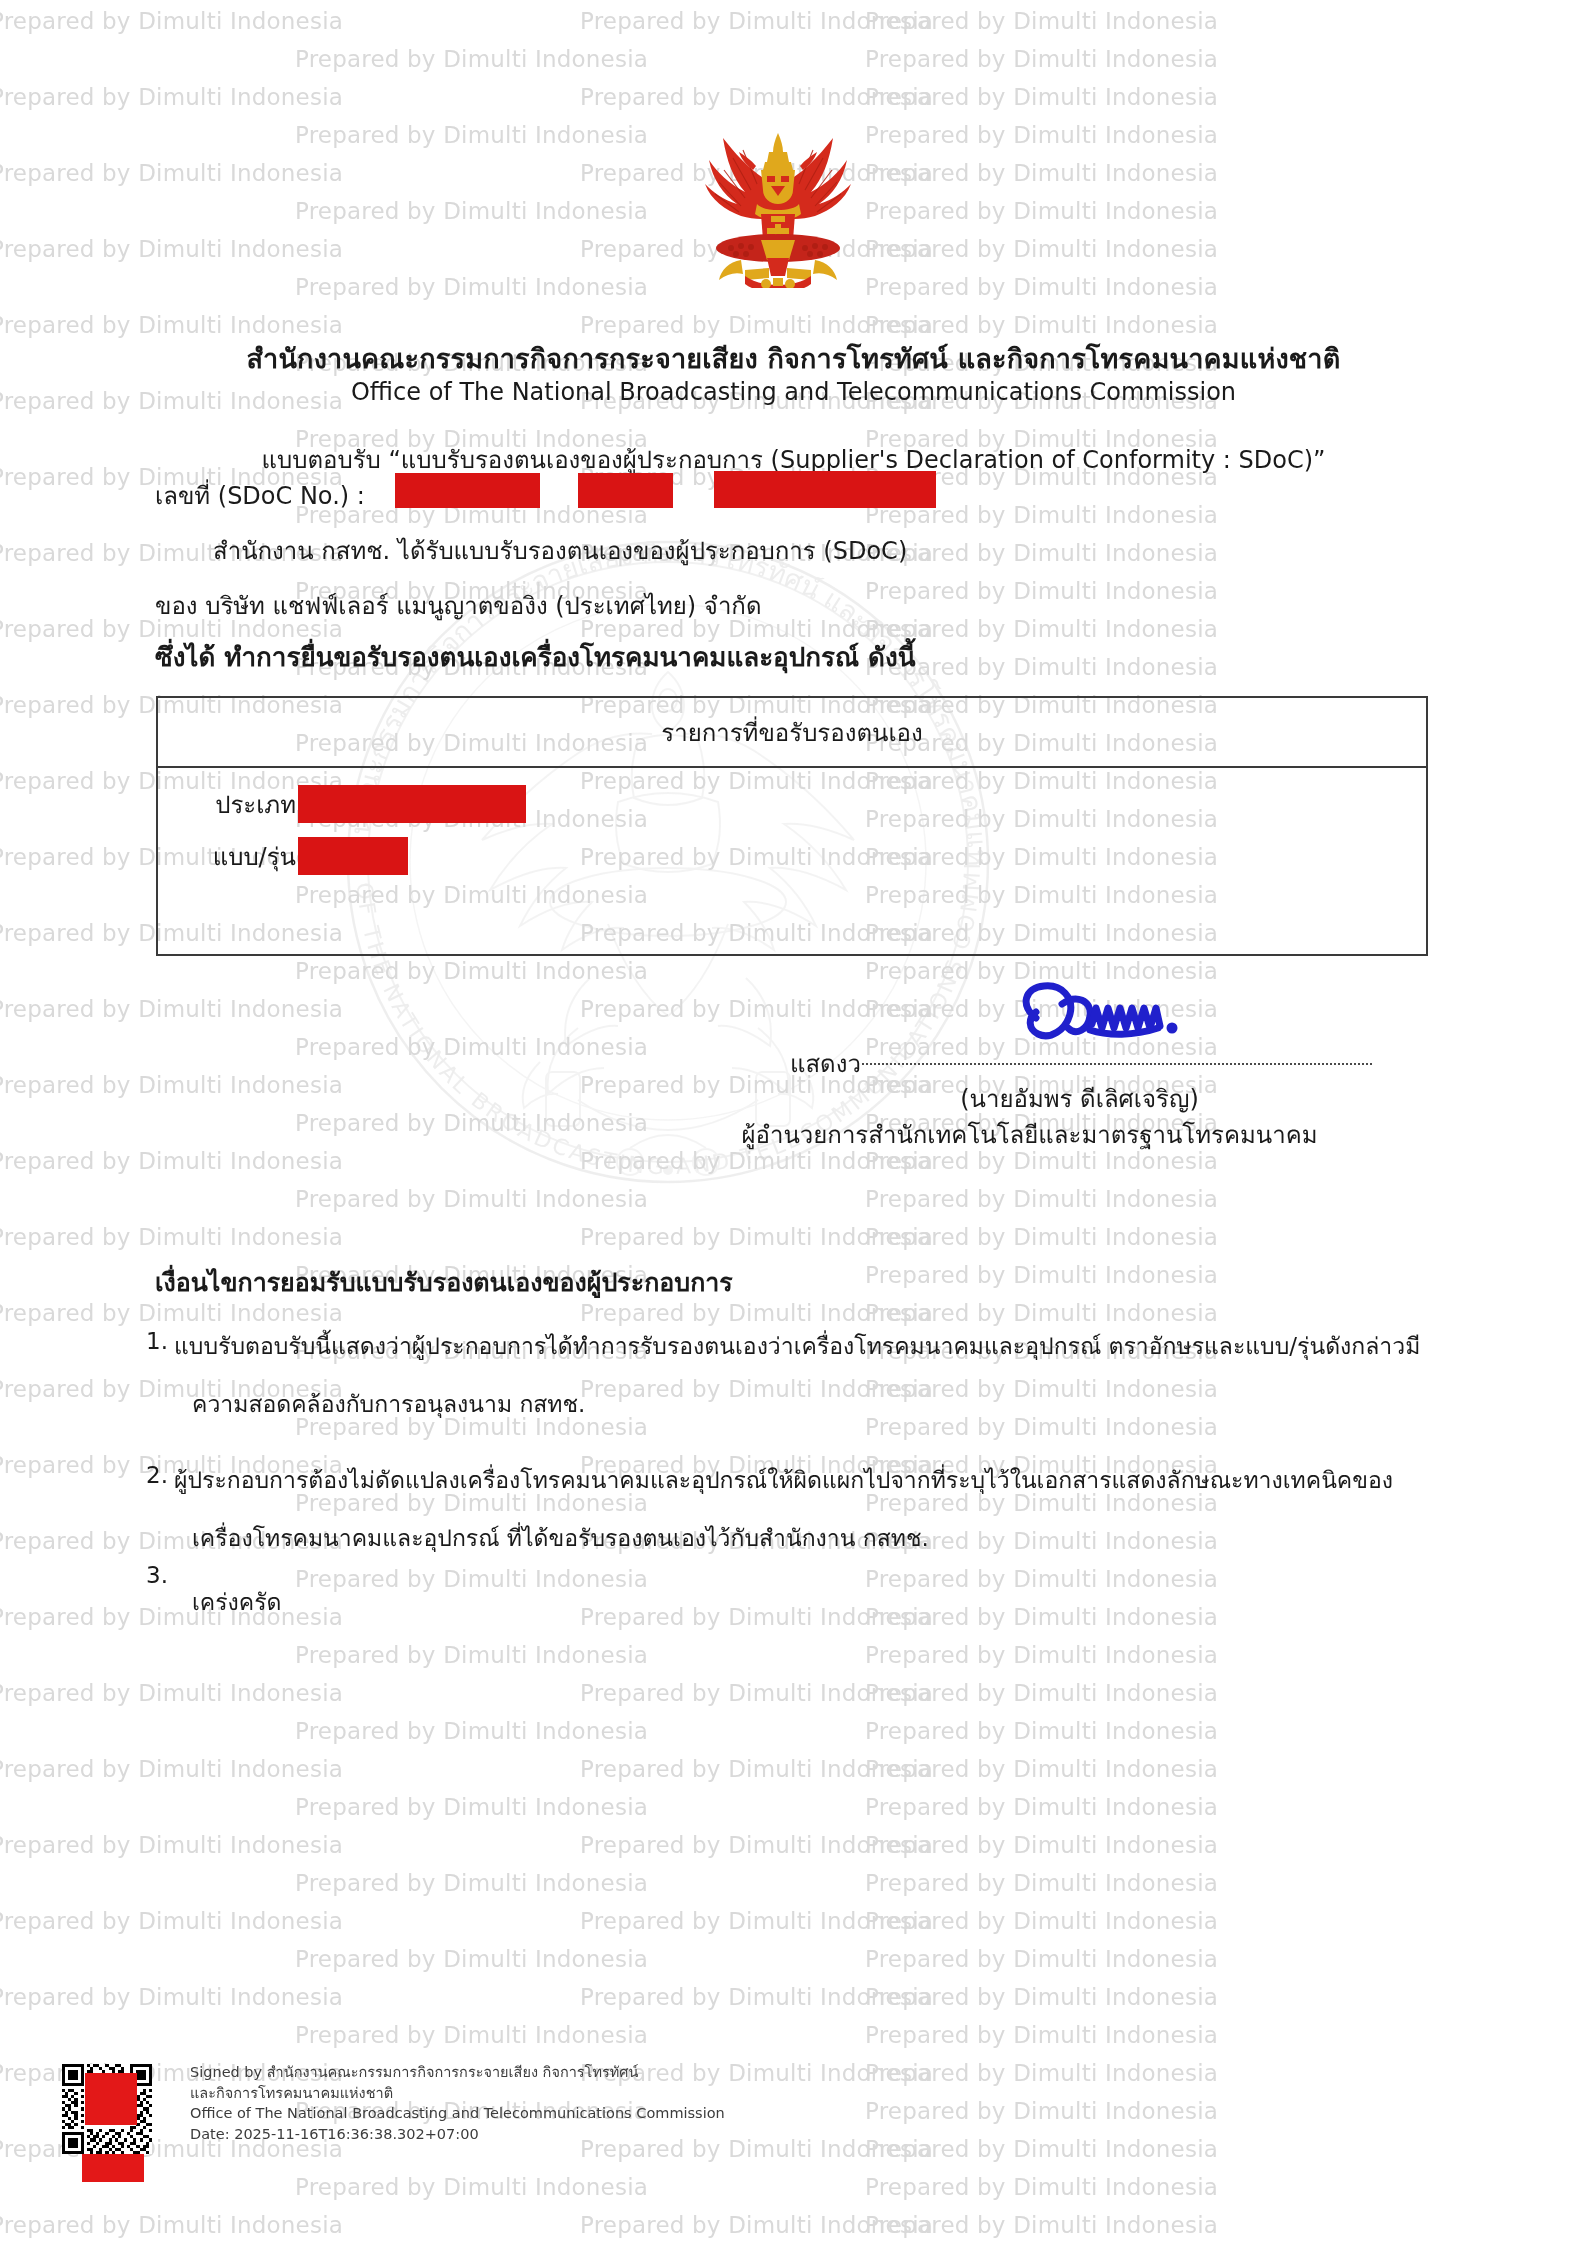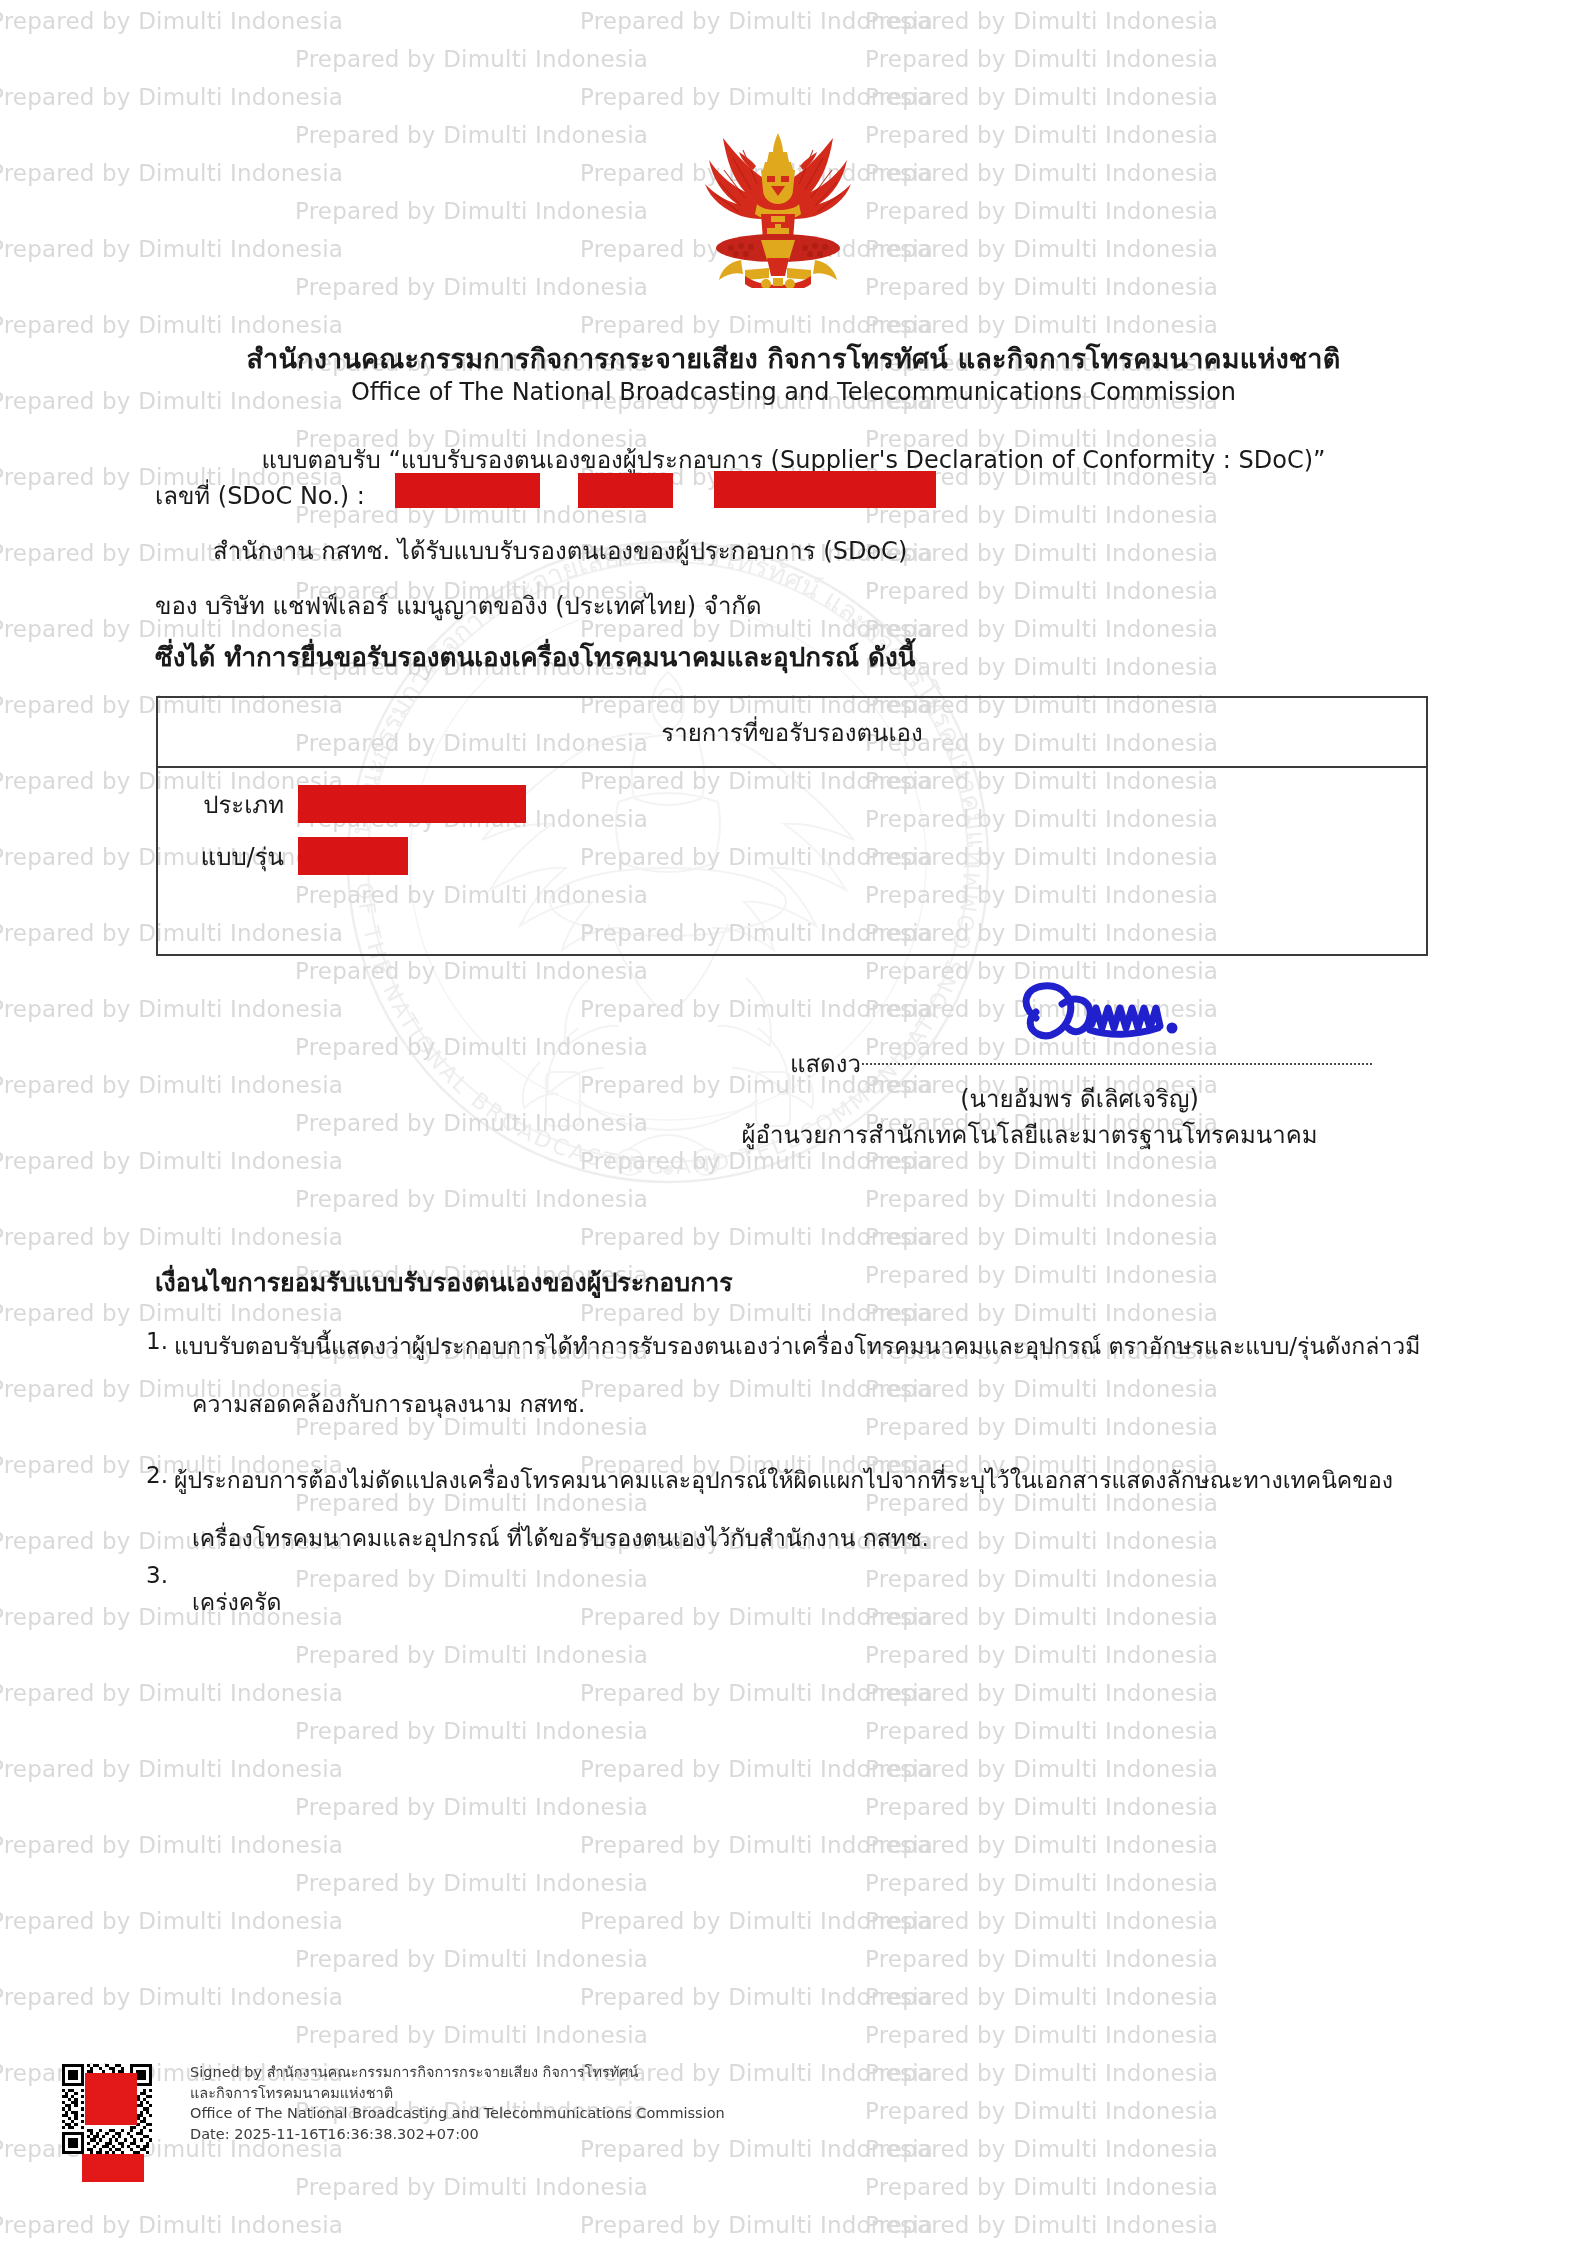--- a/index.html
+++ b/index.html
@@ -81,21 +81,21 @@
   #cert-table-head{
     height:68px;border-bottom:2px solid #3a3a3a;
     display:flex;align-items:center;justify-content:center;
     font-size:24px;
   }
   #cert-table-body{padding-top:10px;}
   .cert-row{
     height:52px;display:flex;align-items:center;position:relative;
   }
   .cert-row-label{
-    width:140px;text-align:right;font-size:24px;padding-right:14px;
+    width:140px;text-align:right;font-size:24px;padding-right:2px;
     box-sizing:border-box;
   }
   .cert-row-value{position:relative;height:38px;}
   #cert-val-0{width:228px;}
   #cert-val-1{width:110px;}
   #cert-val-2{width:110px;}
 
   
   #signature-scribble{
     position:absolute;left:1000px;top:978px;width:200px;height:80px;

